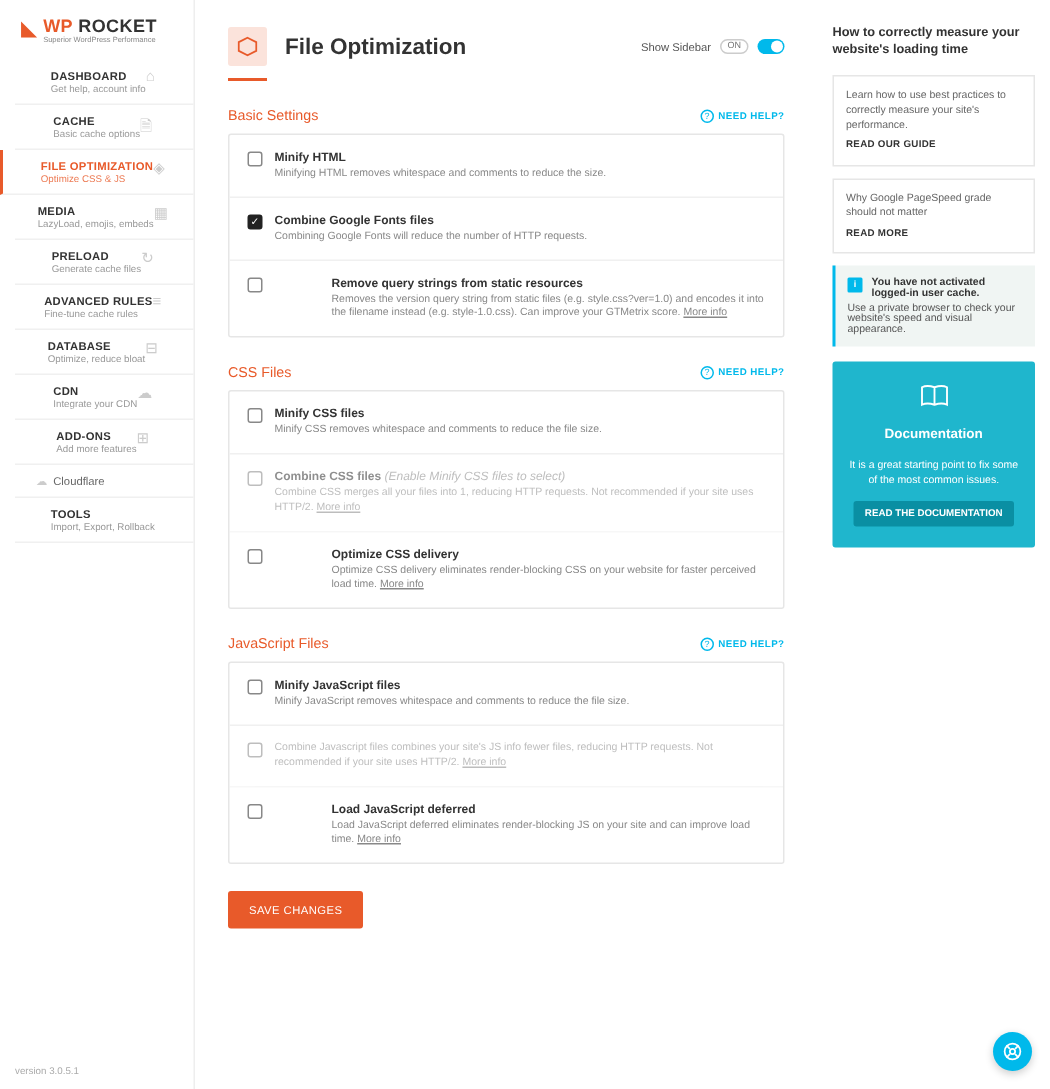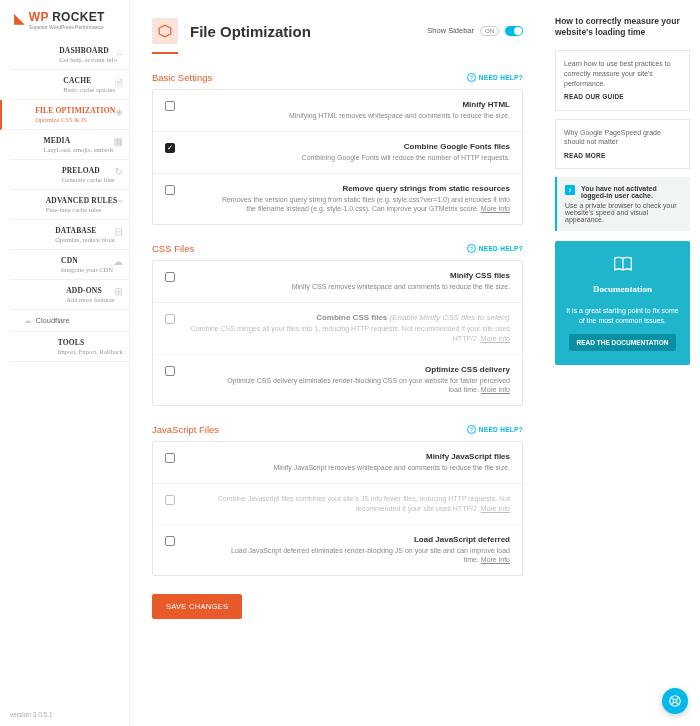--- a/index.html
+++ b/index.html
@@ -5,68 +5,68 @@
 * { box-sizing: border-box; margin: 0; padding: 0; }
 body { font-family: -apple-system, BlinkMacSystemFont, "Segoe UI", Arial, sans-serif; background: #fff; width: 700px; height: 726px; overflow: hidden; font-size: 9px; color: #333; }
 .container { display: flex; height: 100%; }
 .sidebar { width: 130px; background: #fff; border-right: 1px solid #eee; padding: 10px 0 0 10px; position: relative; }
 .logo { display: flex; align-items: flex-start; gap: 4px; margin-bottom: 10px; padding-left: 4px; }
 .logo-icon { color: #e85a2a; font-size: 14px; }
 .logo-text { display: flex; flex-direction: column; }
 .logo-title { font-weight: 800; font-size: 12px; color: #333; letter-spacing: 0.3px; }
 .logo-title .wp { color: #e85a2a; }
 .logo-sub { font-size: 5px; color: #888; }
-.nav-item { padding: 6px 6px 6px 4px; border-bottom: 1px solid #f0f0f0; display: flex; justify-content: flex-end; align-items: flex-start; cursor: pointer; font-family: Liberation Serif, serif; }
+.nav-item { padding: 6px 6px 6px 4px; border-bottom: 1px solid #f0f0f0; display: flex; justify-content: center; align-items: flex-start; cursor: pointer; }
 .nav-item.active { color: #e85a2a; border-left: 2px solid #e85a2a; margin-left: -10px; padding-left: 12px; }
 .nav-text { display: flex; flex-direction: column; gap: 1px; }
 .nav-title { font-weight: 700; font-size: 7.5px; letter-spacing: 0.2px; }
 .nav-sub { font-size: 6.5px; color: #999; }
 .nav-item.active .nav-sub { color: #e85a2a; opacity: 0.8; }
 .nav-icon { color: #ccc; font-size: 10px; }
 .sub-item { padding: 6px 0 6px 14px; font-size: 7.5px; color: #666; border-bottom: 1px solid #f0f0f0; display: flex; align-items: center; gap: 4px; }
 .version { position: absolute; bottom: 8px; left: 10px; font-size: 6.5px; color: #aaa; }
 .main { flex: 1; padding: 18px 22px; overflow-y: auto; }
 .page-header { display: flex; align-items: center; justify-content: space-between; margin-bottom: 8px; }
 .page-title-wrap { display: flex; align-items: center; gap: 12px; }
 .page-icon { width: 26px; height: 26px; background: #fbe3db; display: flex; align-items: center; justify-content: center; color: #e85a2a; border-radius: 2px; }
 .page-title { font-size: 15px; font-weight: 600; }
-.toggle-wrap { display: flex; align-items: flex-start; gap: 6px; }
+.toggle-wrap { display: flex; align-items: center; gap: 6px; }
 .toggle-label { font-size: 7.5px; color: #555; }
 .toggle-badge { font-size: 6px; border: 1px solid #ccc; border-radius: 8px; padding: 1px 4px; color: #777; }
 .toggle { width: 18px; height: 10px; background: #00b9eb; border-radius: 10px; position: relative; }
 .toggle:after { content: ''; width: 8px; height: 8px; background: #fff; border-radius: 50%; position: absolute; right: 1px; top: 1px; }
 .tab-underline { width: 26px; height: 2px; background: #e85a2a; margin-bottom: 18px; }
 .section-head { display: flex; justify-content: space-between; align-items: center; margin-bottom: 6px; }
 .section-title { color: #e85a2a; font-size: 9.5px; font-weight: 400; }
 .need-help { display: flex; align-items: center; gap: 3px; }
 .need-help-ico { width: 9px; height: 9px; border: 1px solid #00b9eb; border-radius: 50%; color: #00b9eb; font-size: 6px; display: flex; align-items: center; justify-content: center; }
 .need-help-txt { font-size: 6.5px; color: #00b9eb; font-weight: 700; letter-spacing: 0.3px; }
 .card { border: 1px solid #e6e6e6; border-radius: 2px; margin-bottom: 18px; }
 .option { padding: 10px 12px; display: flex; align-items: flex-start; gap: 8px; border-bottom: 1px solid #f0f0f0; }
 .option:last-child { border-bottom: none; gap: 46px; }
 .option.disabled { opacity: 0.55; }
 .chk { width: 10px; height: 10px; border: 1px solid #888; border-radius: 2px; flex-shrink: 0; margin-top: 1px; display: flex; align-items: center; justify-content: center; }
 .chk.checked { background: #222; border-color: #222; color: #fff; font-size: 7px; }
-.opt-text { flex: 1; text-align: right; }
+.opt-text { flex: 1; }
 .opt-label { font-size: 8px; font-weight: 600; margin-bottom: 2px; }
 .opt-label .hint { font-style: italic; font-weight: 400; color: #888; }
 .opt-desc { font-size: 7px; color: #888; line-height: 1.4; }
 .opt-desc .more { text-decoration: underline; cursor: pointer; }
 .save-btn { background: #e85a2a; color: #fff; border: none; padding: 8px 14px; font-size: 7.5px; font-weight: 400; letter-spacing: 0.3px; cursor: pointer; border-radius: 2px; }
 .right { width: 155px; padding: 16px 10px; }
 .right-title { font-size: 8.5px; font-weight: 700; margin-bottom: 12px; line-height: 1.3; }
 .right-card { border: 1px solid #e6e6e6; padding: 8px; margin-bottom: 8px; font-size: 7px; color: #666; line-height: 1.4; }
 .right-card .link { font-size: 6.5px; font-weight: 700; color: #333; margin-top: 4px; letter-spacing: 0.2px; }
 .alert-card { background: #f0f5f3; border-left: 2px solid #00b9eb; padding: 8px; margin-bottom: 10px; font-size: 7px; color: #555; }
 .alert-head { display: flex; gap: 6px; align-items: flex-start; margin-bottom: 3px; }
 .alert-ico { width: 10px; height: 10px; background: #00b9eb; color: #fff; display: flex; align-items: center; justify-content: center; font-size: 6px; font-weight: 700; border-radius: 1px; flex-shrink: 0; }
 .alert-title { font-weight: 700; color: #333; }
 .doc-card { background: #1fb6cd; color: #fff; padding: 14px 10px; text-align: center; border-radius: 2px; }
 .doc-ico { font-size: 18px; margin-bottom: 6px; }
-.doc-title { font-size: 9px; font-weight: 700; margin-bottom: 12px; font-family: Liberation Serif, serif; }
+.doc-title { font-size: 9px; font-weight: 700; margin-bottom: 12px; }
 .doc-desc { font-size: 7px; margin-bottom: 8px; line-height: 1.4; }
 .doc-btn { background: #0a8fa3; color: #fff; border: none; padding: 5px 8px; font-size: 6.5px; font-weight: 700; cursor: pointer; border-radius: 2px; }
 .fab { position: absolute; bottom: 12px; right: 12px; width: 26px; height: 26px; background: #00b9eb; border-radius: 50%; display: flex; align-items: center; justify-content: center; color: #fff; box-shadow: 0 2px 6px rgba(0,0,0,0.2); cursor: pointer; }
 </style>
 </head>
 <body>
 
 <div class="container">
   <div class="sidebar">
     <div class="logo">

